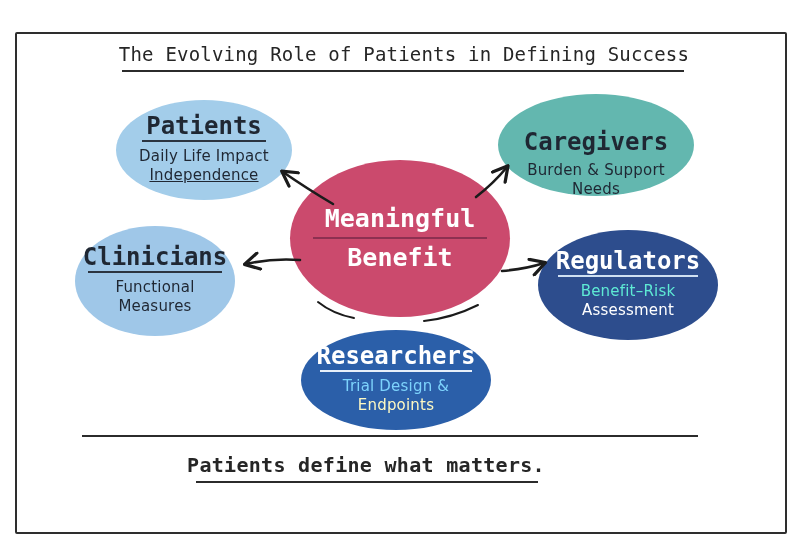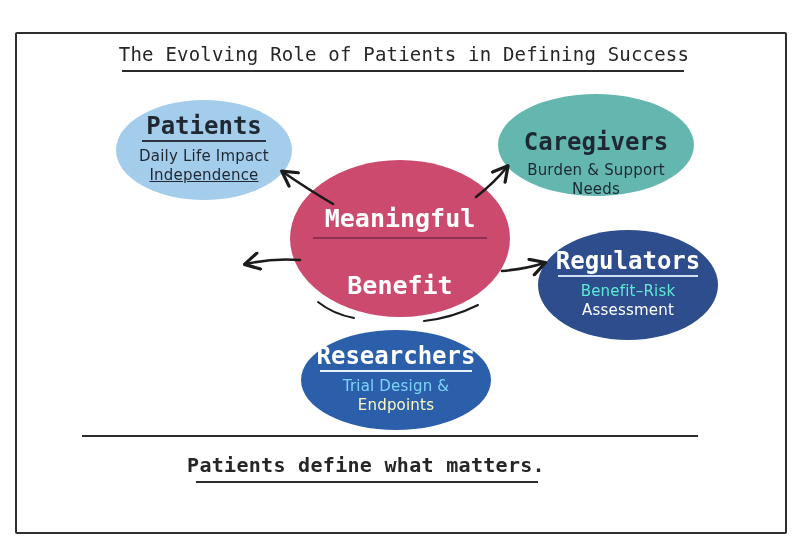--- a/index.html
+++ b/index.html
@@ -27,21 +27,21 @@
                   background: #2b2b2b; }
 
   .node { position: absolute; border-radius: 50%; display: flex; flex-direction: column;
           align-items: center; justify-content: center; text-align: center; }
   .node .node-title { font-family: "DejaVu Sans Mono", monospace; font-weight: bold;
                       font-size: 24px; line-height: 22px; }
   .node .rule { height: 2px; margin: 3px 0 5px 0; }
   .node .sub { font-size: 15px; line-height: 19px; letter-spacing: 0.2px; }
 
   .node-center      { left: 290px; top: 148px; width: 220px; height: 157px; }
-  .node-center .node-title { font-size: 25px; line-height: 28px; margin-top: 28px; }
+  .node-center .node-title { font-size: 25px; line-height: 28px; }
   .node-center .rule { width: 174px; margin: 4px 0 5px 0; }
 
   .node-patients    { left: 116px; top: 88px;  width: 176px; height: 100px; }
   .node-patients .rule { width: 124px; }
   .node-caregivers  { left: 498px; top: 82px;  width: 196px; height: 102px; }
   .node-caregivers .rule { width: 146px; }
   .node-clinicians  { left: 75px;  top: 214px; width: 160px; height: 110px; }
   .node-clinicians .rule { width: 134px; }
   .node-regulators  { left: 538px; top: 218px; width: 180px; height: 110px; }
   .node-regulators .rule { width: 140px; }
@@ -67,20 +67,26 @@
     <div class="sub" style="color: rgb(31, 39, 51); text-decoration: underline;">Independence</div>
   </div>
 
   <div class="node node-caregivers" style="background-color: rgb(99, 183, 175);">
     <div class="node-title" style="color: rgb(31, 39, 51); margin-top: 40px;">Caregivers</div>
     <div class="rule" style="background-color: rgb(43, 52, 64);"></div>
     <div class="sub" style="color: rgb(31, 39, 51);">Burden &amp; Support</div>
     <div class="sub" style="color: rgb(31, 39, 51);">Needs</div>
   </div>
 
+  <div class="node node-clinicians" style="background-color: rgb(159, 199, 232);">
+    <div class="node-title" style="color: rgb(31, 39, 51);">Clinicians</div>
+    <div class="rule" style="background-color: rgb(43, 52, 64);"></div>
+    <div class="sub" style="color: rgb(31, 39, 51);">Functional</div>
+    <div class="sub" style="color: rgb(31, 39, 51);">Measures</div>
+  </div>
 
   <div class="node node-regulators" style="background-color: rgb(45, 77, 141);">
     <div class="node-title" style="color: rgb(255, 255, 255);">Regulators</div>
     <div class="rule" style="background-color: rgb(207, 224, 242);"></div>
     <div class="sub" style="color: #5eead4;">Benefit–Risk</div>
     <div class="sub" style="color: rgb(255, 255, 255);">Assessment</div>
   </div>
 
   <div class="node node-researchers" style="background-color: rgb(43, 95, 169);">
     <div class="node-title" style="color: rgb(255, 255, 255);">Researchers</div>

